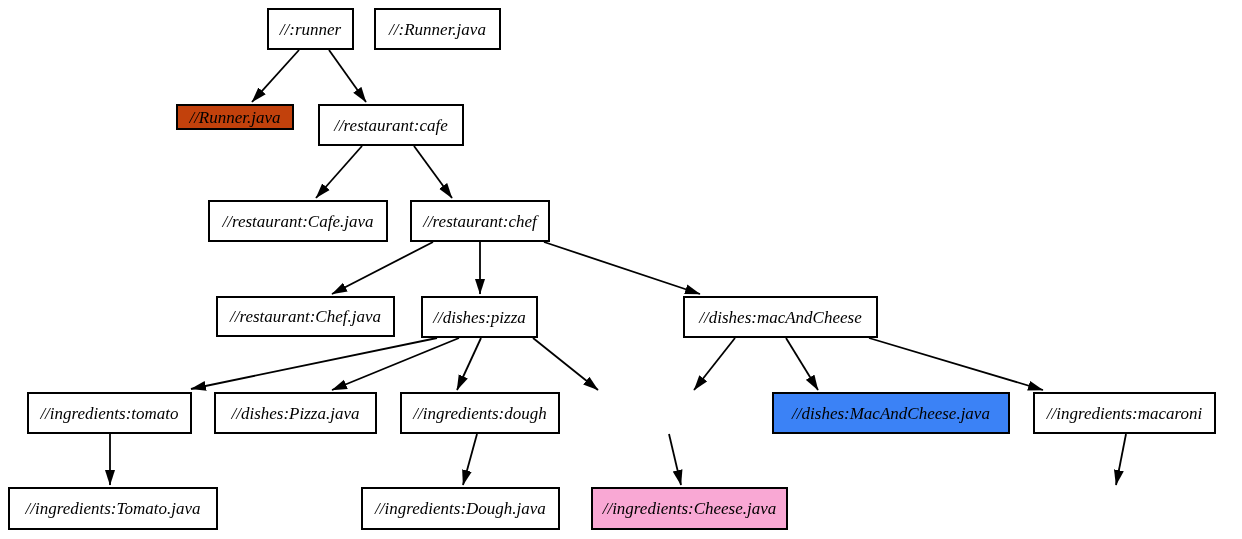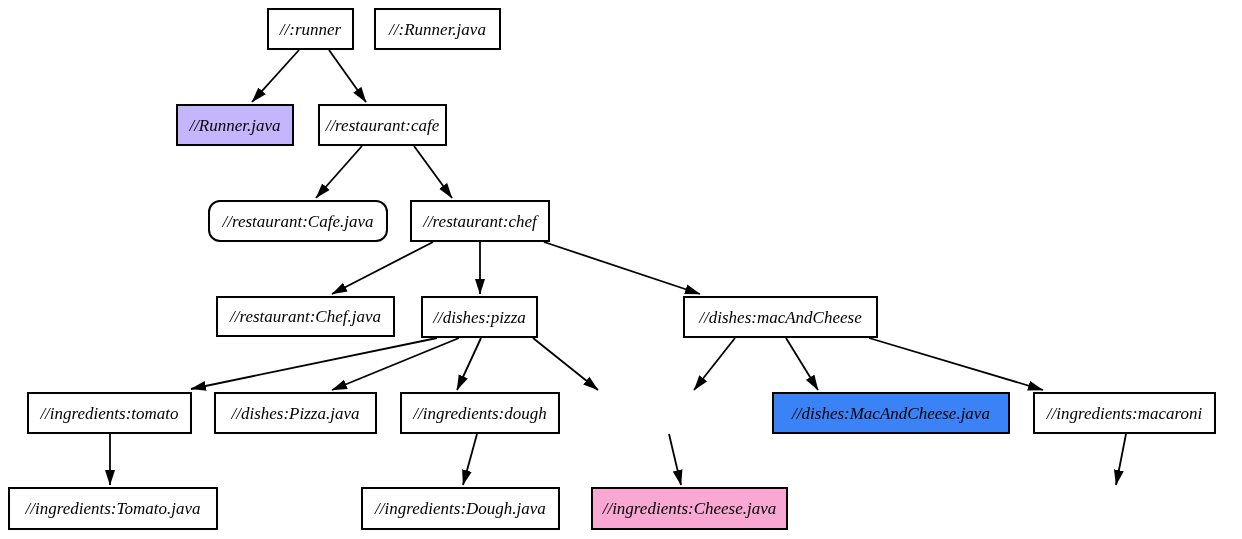--- a/index.html
+++ b/index.html
@@ -63,27 +63,27 @@
       <line x1="477" y1="434" x2="463" y2="485" stroke="#000000" stroke-width="1.8" marker-end="url(#arrowhead)"></line>
       <line x1="669" y1="434" x2="681" y2="485" stroke="#000000" stroke-width="1.8" marker-end="url(#arrowhead)"></line>
       <line x1="1126" y1="434" x2="1116" y2="485" stroke="#000000" stroke-width="1.8" marker-end="url(#arrowhead)"></line>
     </svg>
 <div class="node" style="left: 267px; top: 8px; width: 87px; height: 42px; border-color: rgb(0, 0, 0); background: rgb(255, 255, 255);">
     <span class="node-label">//:runner</span>
   </div>
     <div class="node" style="left: 374px; top: 8px; width: 127px; height: 42px; border-color: rgb(0, 0, 0); background: rgb(255, 255, 255);">
     <span class="node-label">//:Runner.java</span>
   </div>
-    <div class="node" style="left: 176px; top: 104px; width: 118px; height: 42px; border-color: rgb(0, 0, 0); background: #c4b5fd;">
+    <div class="node" style="left: 176px; top: 104px; width: 118px; height: 26px; border-color: rgb(0, 0, 0); background: #c2410c;">
     <span class="node-label">//Runner.java</span>
   </div>
-    <div class="node" style="left: 318px; top: 104px; width: 129px; height: 42px; border-color: rgb(0, 0, 0); background: rgb(255, 255, 255);">
+    <div class="node" style="left: 318px; top: 104px; width: 146px; height: 42px; border-color: rgb(0, 0, 0); background: rgb(255, 255, 255);">
     <span class="node-label">//restaurant:cafe</span>
   </div>
-    <div class="node" style="left: 208px; top: 200px; width: 180px; height: 42px; border-color: rgb(0, 0, 0); background: rgb(255, 255, 255); border-radius: 12px;">
+    <div class="node" style="left: 208px; top: 200px; width: 180px; height: 42px; border-color: rgb(0, 0, 0); background: rgb(255, 255, 255);">
     <span class="node-label">//restaurant:Cafe.java</span>
   </div>
     <div class="node" style="left: 410px; top: 200px; width: 140px; height: 42px; border-color: rgb(0, 0, 0); background: rgb(255, 255, 255);">
     <span class="node-label">//restaurant:chef</span>
   </div>
     <div class="node" style="left: 216px; top: 296px; width: 179px; height: 41px; border-color: rgb(0, 0, 0); background: rgb(255, 255, 255);">
     <span class="node-label">//restaurant:Chef.java</span>
   </div>
     <div class="node" style="left: 421px; top: 296px; width: 117px; height: 42px; border-color: rgb(0, 0, 0); background: rgb(255, 255, 255);">
     <span class="node-label">//dishes:pizza</span>

